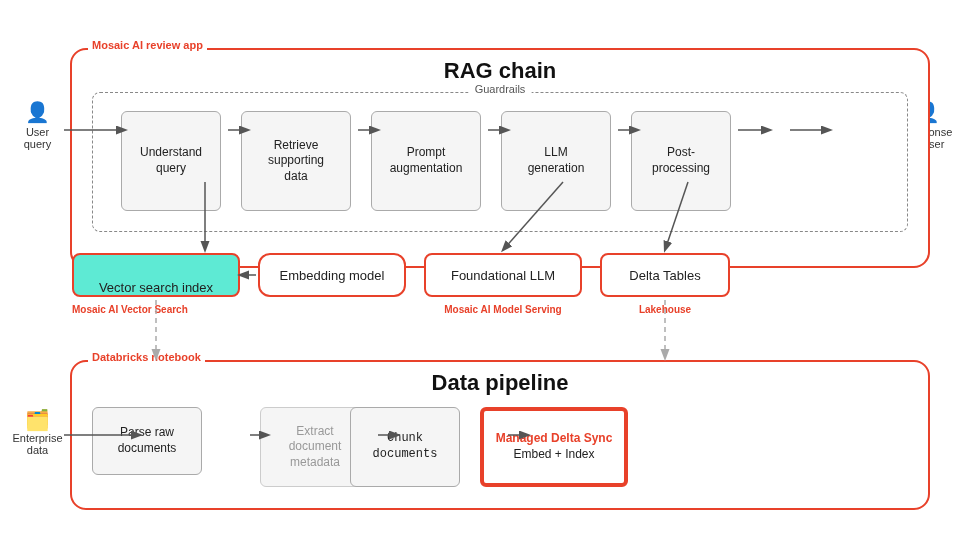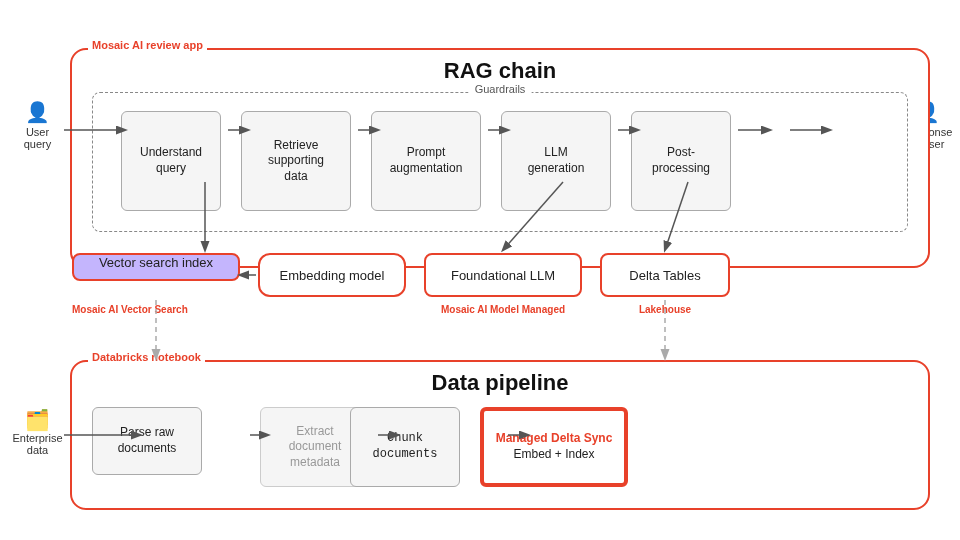--- a/index.html
+++ b/index.html
@@ -254,33 +254,33 @@
       <div class="step-box" style="left:408px; top:18px; width:110px; height:100px;">
         <span>LLM<br>generation</span>
       </div>
 
       <div class="step-box" style="left:538px; top:18px; width:100px; height:100px;">
         <span>Post-<br>processing</span>
       </div>
     </div>
   </div>
 
-  <div class="lower-box" style="position:absolute; top:253px; left:72px; width:168px; height:28px; border:2px solid #e8412a; border-radius:8px; background:#c4b5fd; display:flex; align-items:flex-start; justify-content:center; font-size:13px;">
+  <div class="lower-box" style="position:absolute; top:253px; left:72px; width:168px; height:44px; border:2px solid #e8412a; border-radius:8px; background:#5eead4; display:flex; align-items:flex-end; justify-content:center; font-size:13px;">
     <span>Vector search index</span>
   </div>
   <div style="position:absolute; top:304px; left:72px; font-size:10px; color:#e8412a; font-weight:bold;">Mosaic AI Vector Search</div>
 
   <div class="lower-box" style="position:absolute; top:253px; left:258px; width:148px; height:44px; border:2px solid #e8412a; border-radius:12px; background:#fff; display:flex; align-items:center; justify-content:center; font-size:13px;">
     <span>Embedding model</span>
   </div>
 
   <div class="lower-box" style="position:absolute; top:253px; left:424px; width:158px; height:44px; border:2px solid #e8412a; border-radius:8px; background:#fff; display:flex; align-items:center; justify-content:center; font-size:13px;">
     <span>Foundational LLM</span>
   </div>
-  <div style="position:absolute; top:304px; left:424px; width:158px; font-size:10px; color:#e8412a; font-weight:bold; text-align:center;">Mosaic AI Model Managed</div>
+  <div style="position:absolute; top:304px; left:424px; width:158px; font-size:10px; color:#e8412a; font-weight:bold; text-align:center;">Mosaic AI Model Serving</div>
 
   <div class="lower-box" style="position:absolute; top:253px; left:600px; width:130px; height:44px; border:2px solid #e8412a; border-radius:8px; background:#fff; display:flex; align-items:center; justify-content:center; font-size:13px;">
     <span>Delta Tables</span>
   </div>
   <div style="position:absolute; top:304px; left:600px; width:130px; font-size:10px; color:#e8412a; font-weight:bold; text-align:center;">Lakehouse</div>
 
   <div class="dp-outer">
     <span class="dp-label">Databricks notebook</span>
     <span class="dp-title">Data pipeline</span>
 

